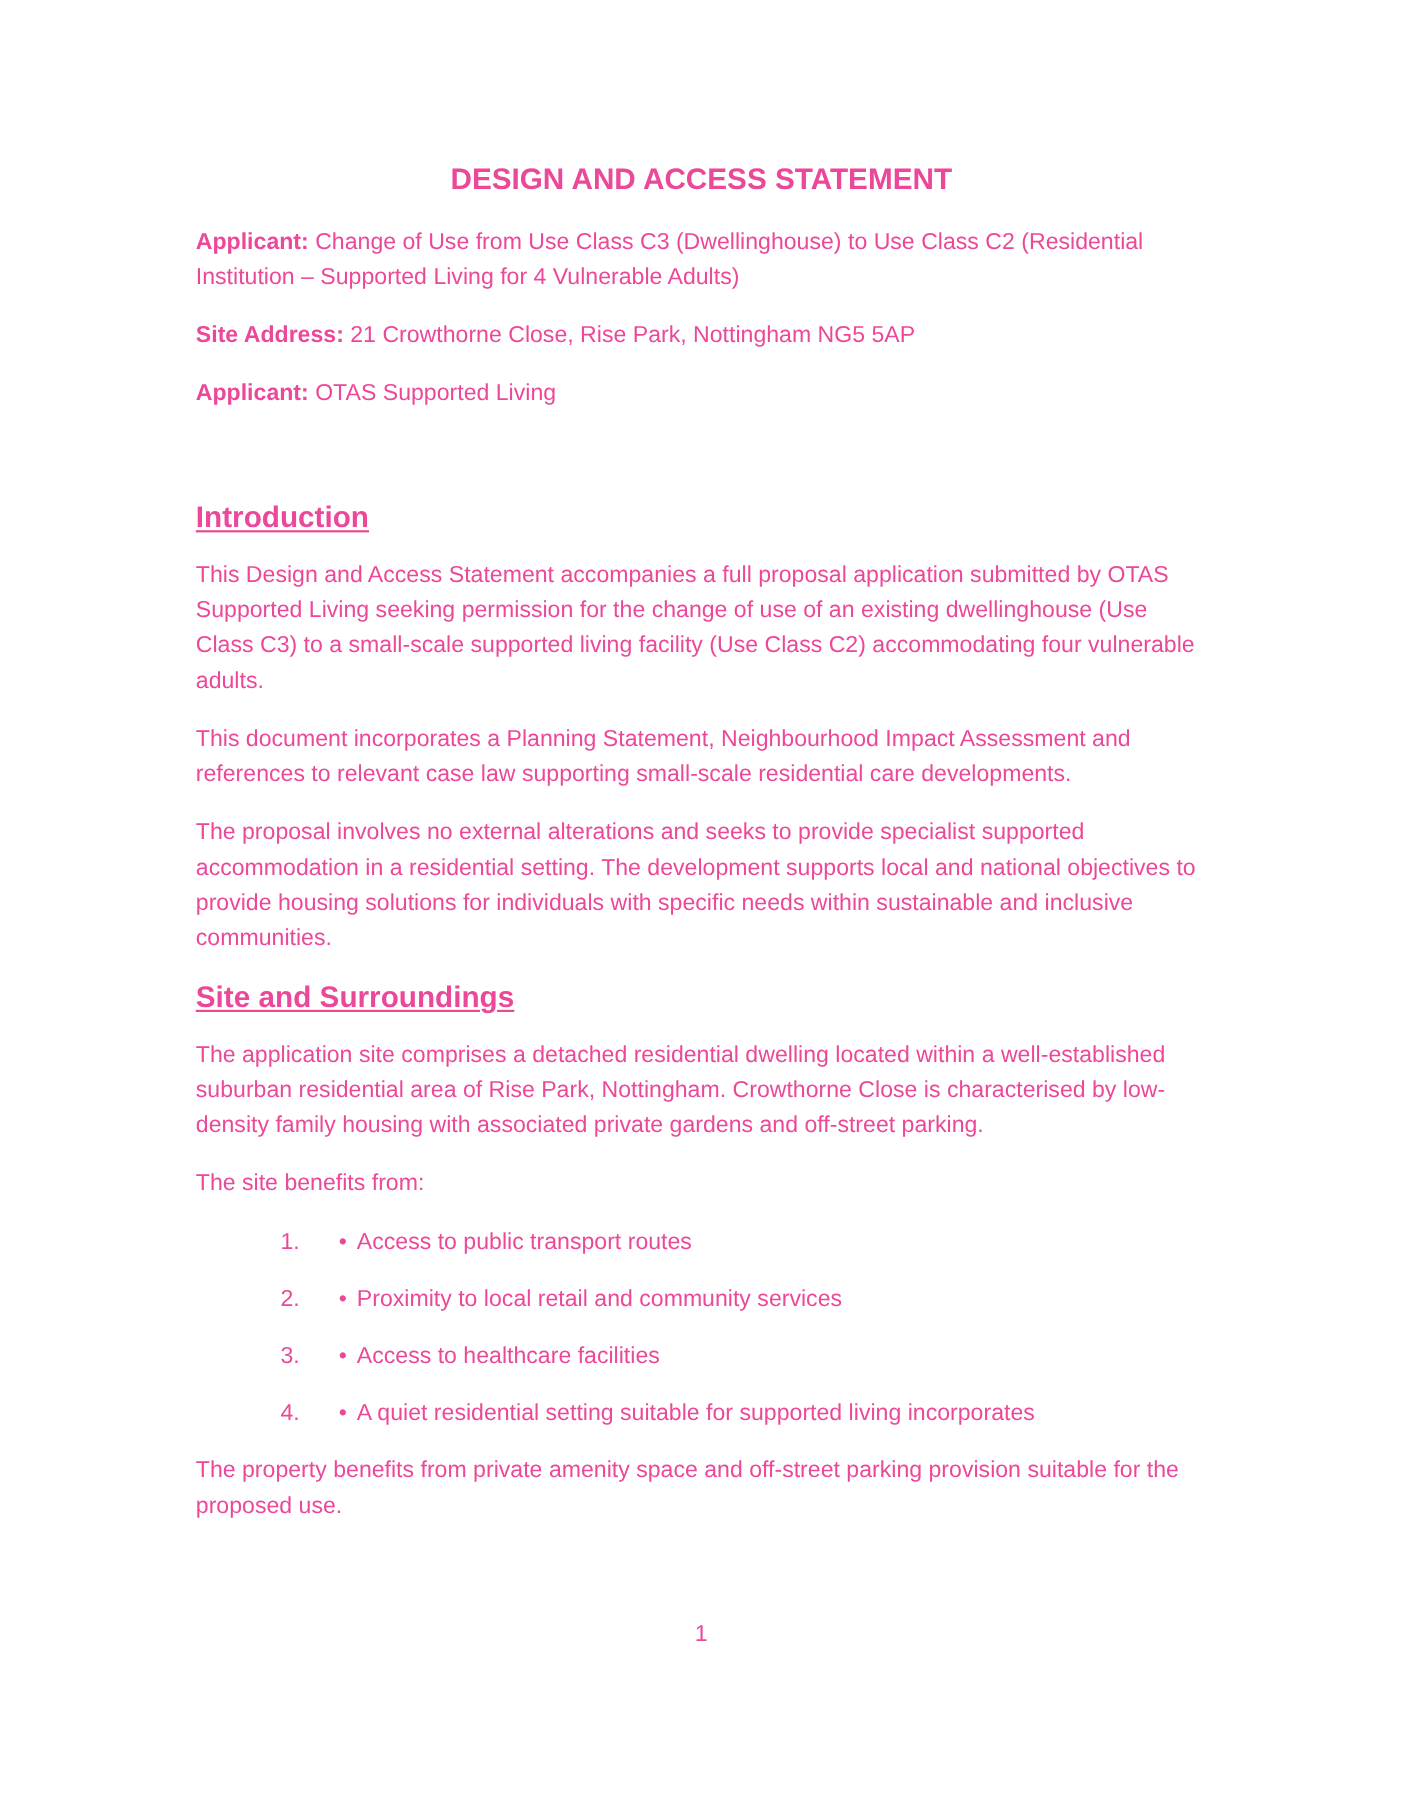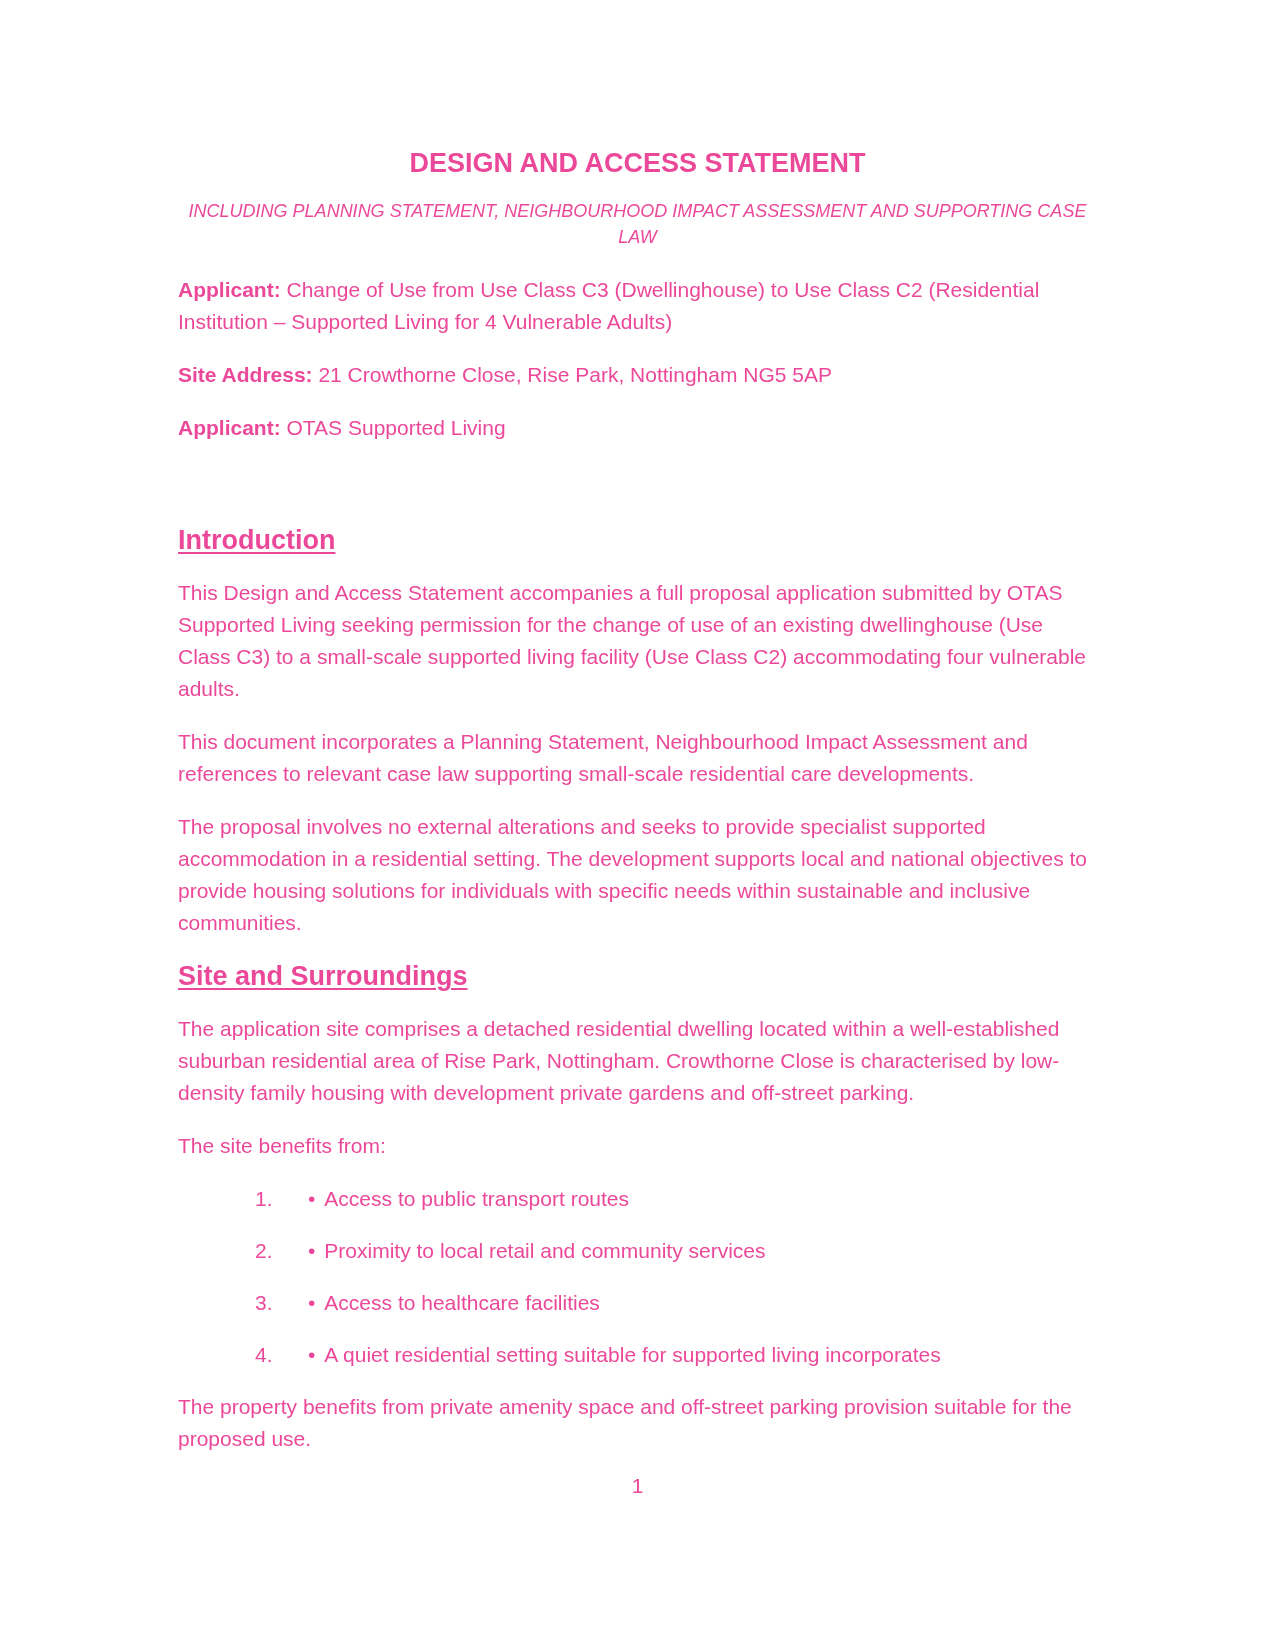--- a/index.html
+++ b/index.html
@@ -53,39 +53,38 @@
   }
   strong { font-weight: 700; }
 </style>
 </head>
 <body>
 
 <div class="page">
 
   <h1 class="doc-title">DESIGN AND ACCESS STATEMENT</h1>
 
-  <div class="doc-subtitle">INCLUDING PLANNING STATEMENT, NEIGHBOURHOOD IMPACT ASSESSMENT AND SUPPORTING CASE LAW</div>
 
   <p class="meta-block"><strong>Applicant:</strong><span> Change of Use from Use Class C3 (Dwellinghouse) to Use Class C2 (Residential Institution – Supported Living for 4 Vulnerable Adults)</span></p>
 
   <p><strong>Site Address:</strong><span> 21 Crowthorne Close, Rise Park, Nottingham NG5 5AP</span></p>
 
   <p><strong>Applicant:</strong><span> OTAS Supported Living</span></p>
 
   <div class="section-heading big-gap"><span class="underlined">Introduction</span></div>
 
   <p>This Design and Access Statement accompanies a full proposal application submitted by OTAS Supported Living seeking permission for the change of use of an existing dwellinghouse (Use Class C3) to a small-scale supported living facility (Use Class C2) accommodating four vulnerable adults.</p>
 
   <p>This document incorporates a Planning Statement, Neighbourhood Impact Assessment and references to relevant case law supporting small-scale residential care developments.</p>
 
   <p>The proposal involves no external alterations and seeks to provide specialist supported accommodation in a residential setting. The development supports local and national objectives to provide housing solutions for individuals with specific needs within sustainable and inclusive communities.</p>
 
   <div class="section-heading"><span class="underlined">Site and Surroundings</span></div>
 
-  <p>The application site comprises a detached residential dwelling located within a well-established suburban residential area of Rise Park, Nottingham. Crowthorne Close is characterised by low-density family housing with development private gardens and off-street parking.</p>
+  <p>The application site comprises a detached residential dwelling located within a well-established suburban residential area of Rise Park, Nottingham. Crowthorne Close is characterised by low-density family housing with associated private gardens and off-street parking.</p>
 
   <p>The site benefits from:</p>
 
   <div class="benefits-list">
     <div class="list-item">
       <span class="num">1.</span>
         <span class="bullet">•</span>
         <span class="item-text">Access to public transport routes</span>
     </div>
     <div class="list-item">

